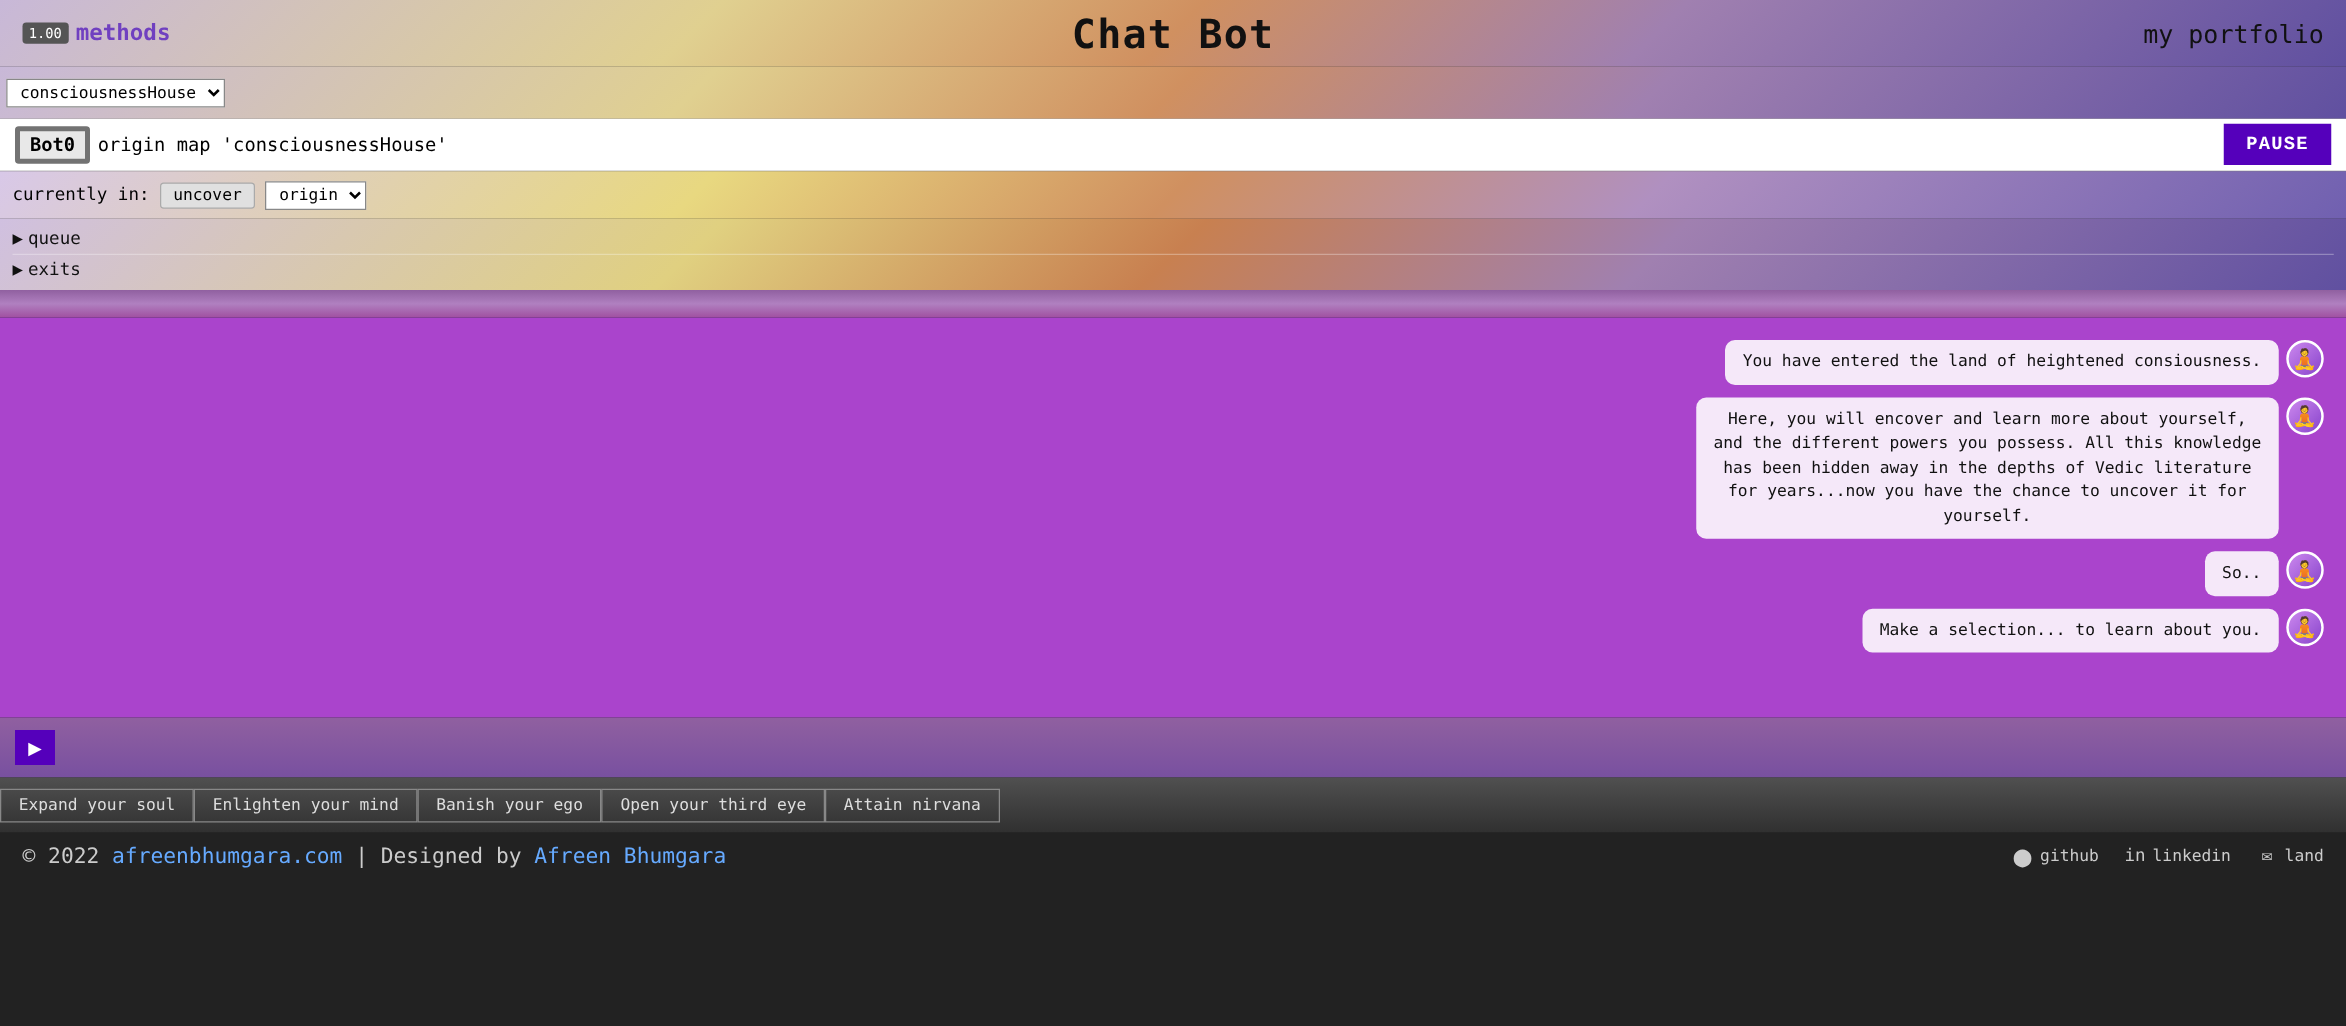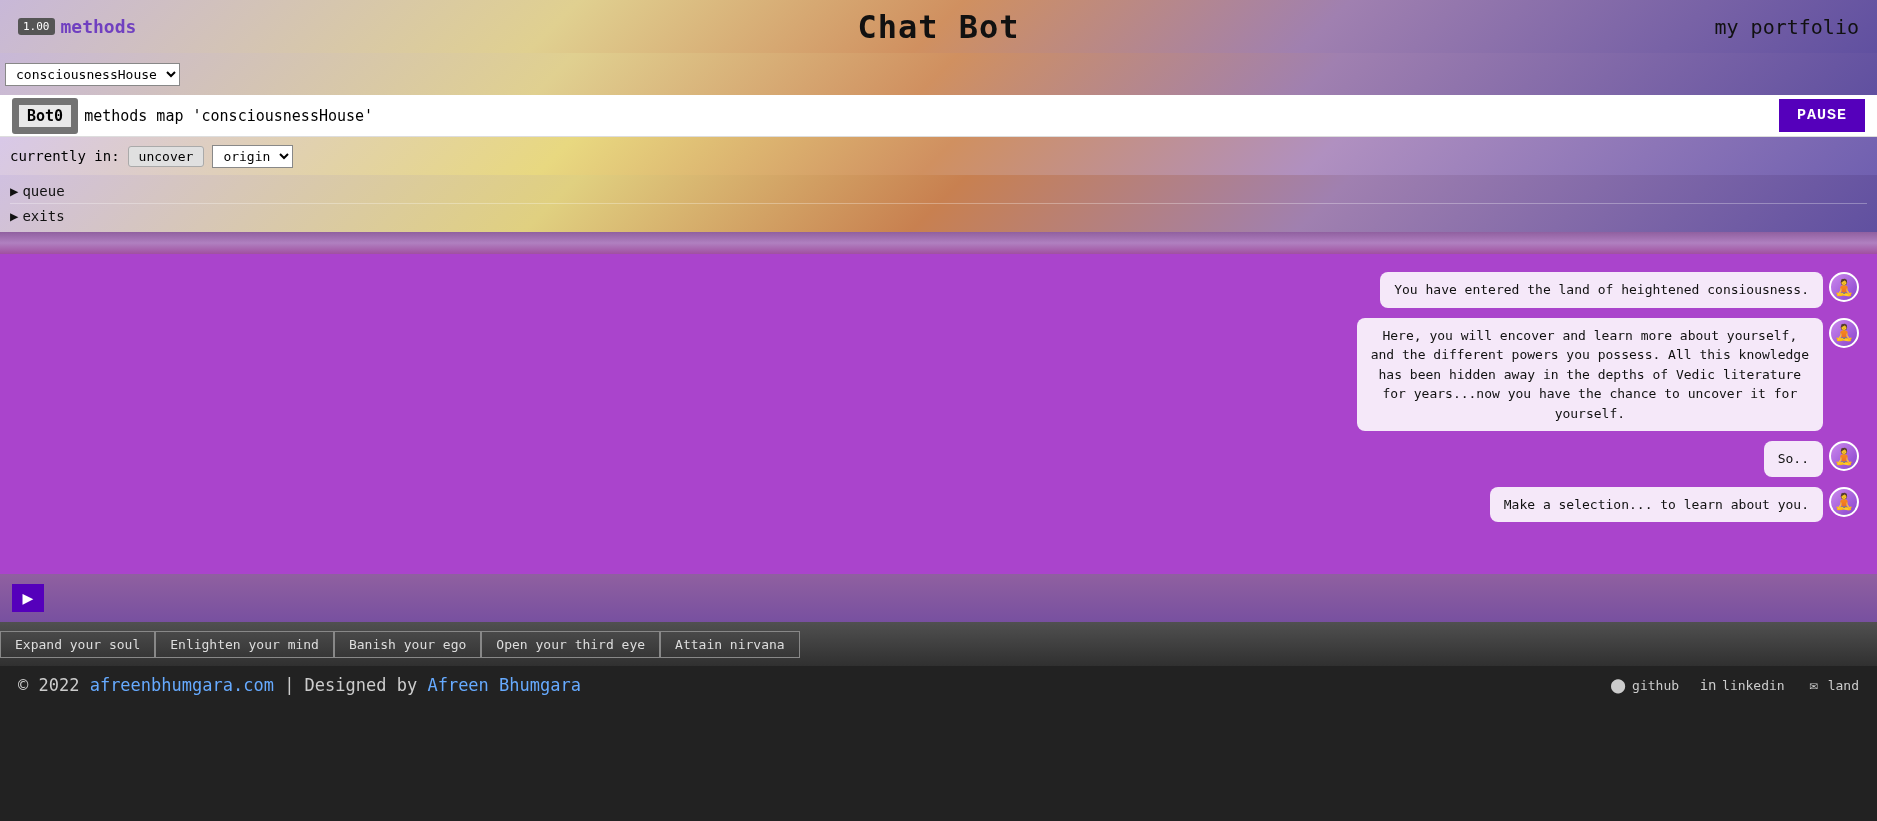--- a/index.html
+++ b/index.html
@@ -81,21 +81,21 @@
     }
     #status-left {
       display: flex;
       align-items: center;
       gap: 6px;
       font-family: monospace;
       font-size: 15px;
     }
     #bot-name-badge {
       background: #e8e8e8;
-      border: 7px solid #737373;
+      border: 4px solid #737373;
       border-radius: 3px;
       padding: 2px 8px;
       font-family: monospace;
       font-size: 15px;
       font-weight: bold;
     }
     #pause-btn {
       background: #5500bb;
       color: #fff;
       border: none;
@@ -301,21 +301,21 @@
   <select id="map-select">
     <option>consciousnessHouse</option>
     <option>map2</option>
     <option>map3</option>
   </select>
 </div>
 
 <div id="status-bar">
   <div id="status-left">
     <span id="bot-name-badge">Bot0</span>
-    <span> methods map 'consciousnessHouse'</span>
+    <span> origin map 'consciousnessHouse'</span>
   </div>
   <button id="pause-btn">PAUSE</button>
 </div>
 
 <div id="currently-bar">
   <span>currently in:</span>
   <button id="uncover-btn">uncover</button>
   <select id="origin-select">
     <option>origin</option>
     <option>start</option>

